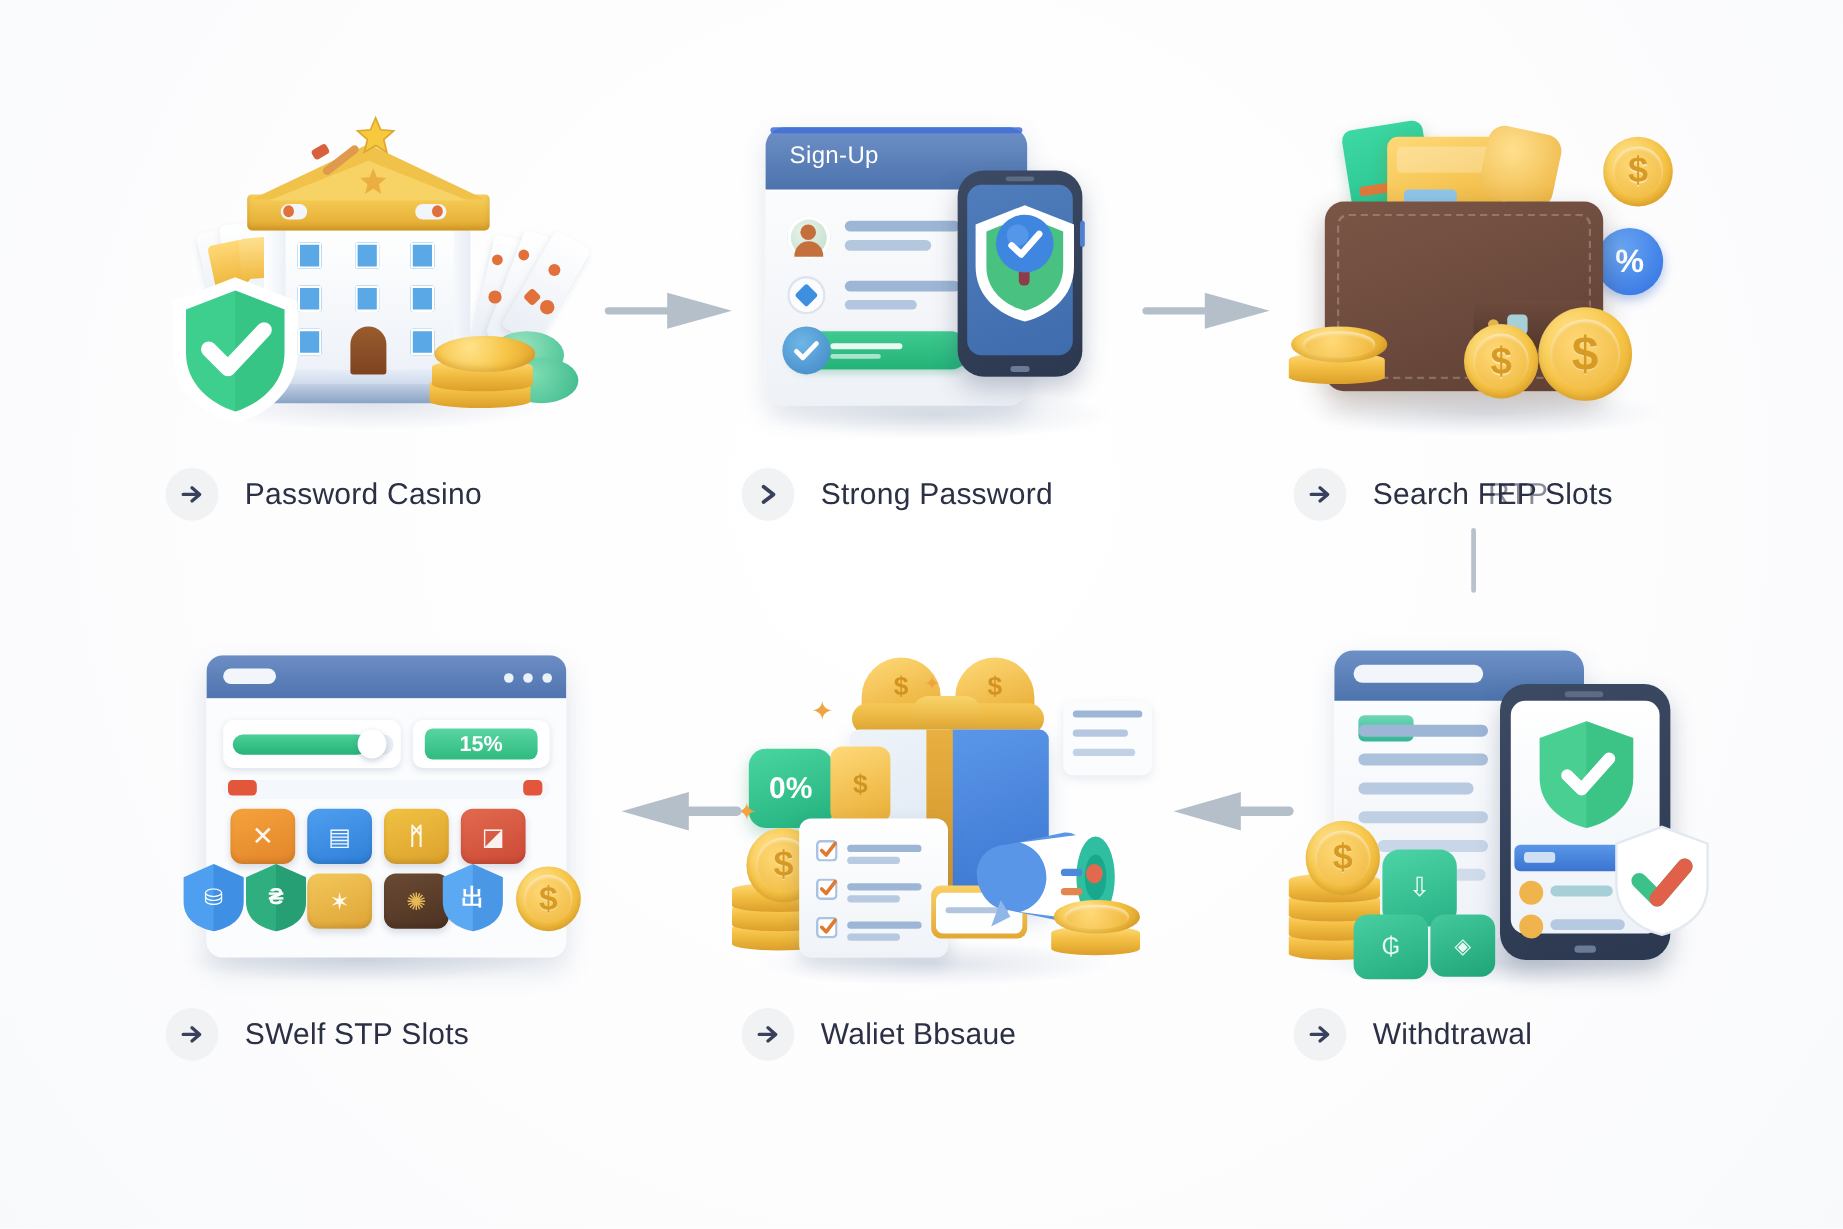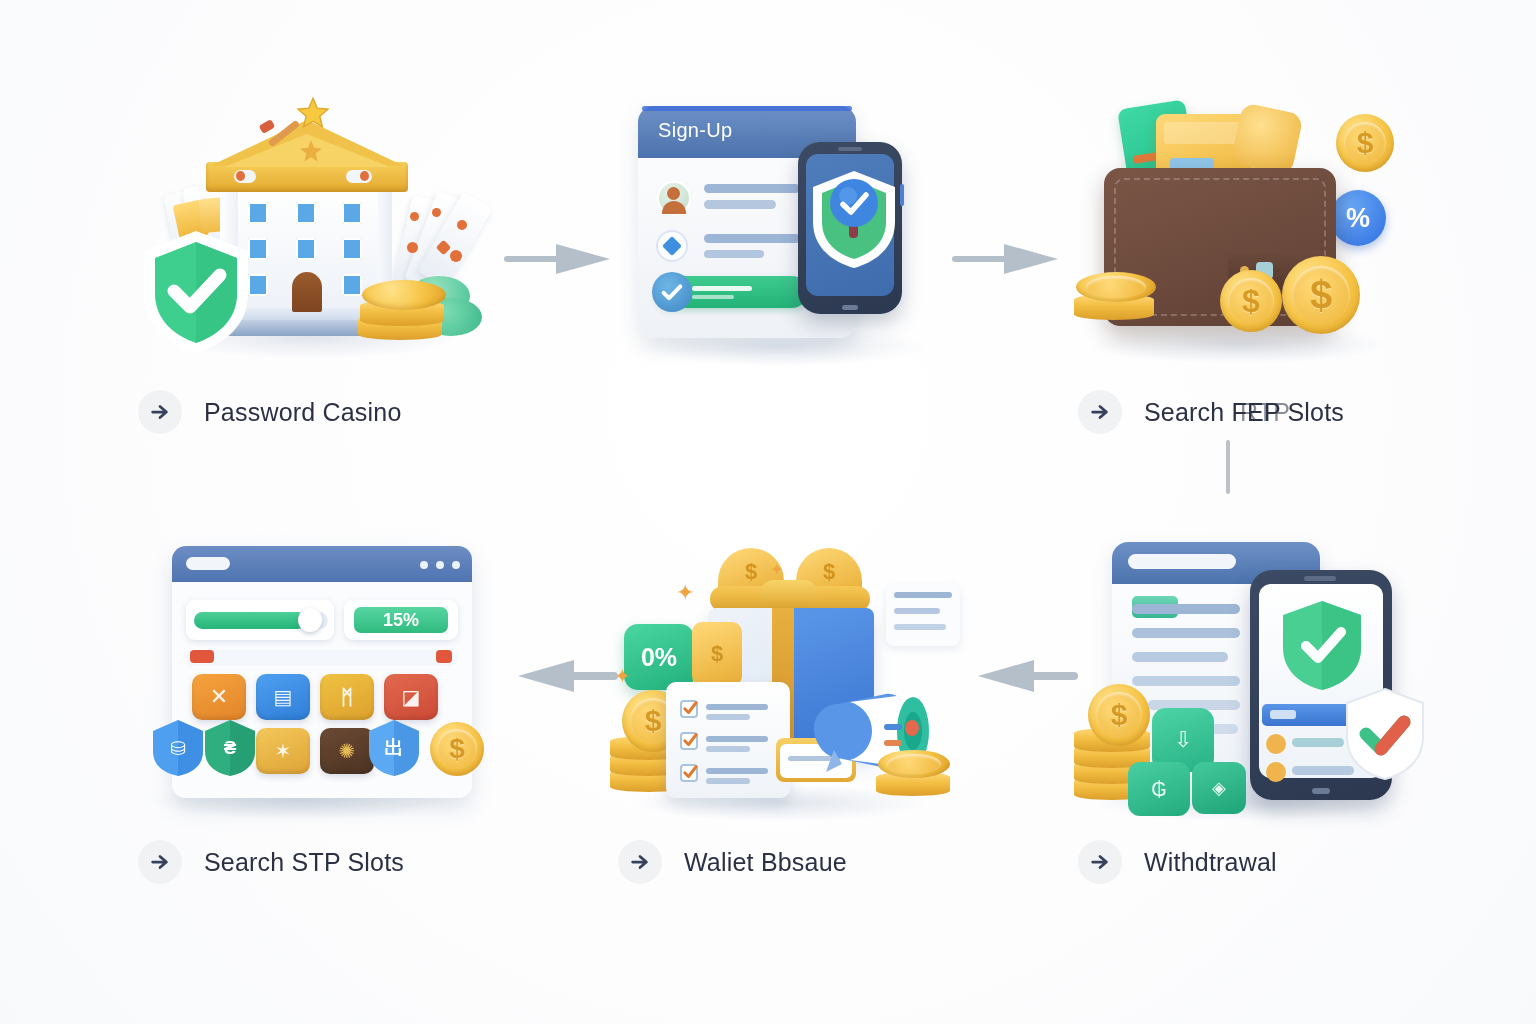--- a/index.html
+++ b/index.html
@@ -224,20 +224,28 @@
             <path d="M46 3 L87 19 V54 C87 79 68 94 46 100 C24 94 5 79 5 54 V19 Z" fill="#ffffff"></path>
             <path d="M46 12 L78 25 V54 C78 74 63 86 46 91 C29 86 14 74 14 54 V25 Z" fill="#49c281"></path>
             <rect x="41" y="44" width="9" height="26" rx="4" fill="#8e3b4a"></rect>
             <circle cx="46" cy="35" r="24" fill="#3f86e0"></circle>
             <circle cx="40" cy="28" r="9" fill="#63a2ef" opacity=".6"></circle>
             <path d="M35 36.5 L43 44 L58 27" stroke="#ffffff" stroke-width="5.5" fill="none" stroke-linecap="round" stroke-linejoin="round"></path>
           </svg>
         </div>
       </div>
 
+      <div class="label-row">
+        <div class="badge">
+          <svg width="22" height="22" viewBox="0 0 24 24">
+              <path d="M8 5l9 7-9 7" stroke="#39405c" stroke-width="3.4" fill="none" stroke-linecap="round" stroke-linejoin="round"></path>
+            </svg>
+        </div>
+        <div class="label-text">Strong Password</div>
+      </div>
     </div>
 
     <div class="cell" style="left:1060px;top:90px;">
       <div class="art">
         <div class="shadow-soft" style="left:30px;top:234px;width:300px;height:40px;"></div>
 
         <div class="abs" style="left:64px;top:14px;width:68px;height:94px;border-radius:9px;background:linear-gradient(160deg,#3ed9a4,#1fb987);transform:rotate(-9deg);box-shadow:0 5px 12px rgba(40,130,100,.25);">
           <div class="abs" style="left:8px;top:48px;width:26px;height:8px;border-radius:3px;background:#e07a3c;"></div>
         </div>
         <div class="abs" style="left:96px;top:24px;width:96px;height:70px;border-radius:9px;background:linear-gradient(160deg,#ffd978,#eeb63a);box-shadow:0 5px 12px rgba(170,120,30,.25);">
@@ -364,21 +372,21 @@
             <div class="sym" style="font-size:28px;">$</div>
         </div>
       </div>
 
       <div class="label-row">
         <div class="badge">
           <svg width="22" height="22" viewBox="0 0 24 24">
               <path d="M4 12h13M12 6l7 6-7 6" stroke="#39405c" stroke-width="3" fill="none" stroke-linecap="round" stroke-linejoin="round"></path>
             </svg>
         </div>
-        <div class="label-text">Search STP Slots</div>
+        <div class="label-text">SWelf STP Slots</div>
       </div>
     </div>
 
     <div class="cell" style="left:600px;top:540px;">
       <div class="art">
         <div class="shadow-soft" style="left:30px;top:244px;width:300px;height:38px;"></div>
 
         <div class="abs">
           <div class="abs" style="left:118px;top:8px;width:66px;height:48px;border-radius:40px 40px 10px 10px;background:linear-gradient(160deg,#ffd978,#e8ad35);"></div>
           <div class="abs" style="left:118px;top:8px;width:66px;height:48px;border-radius:40px 40px 10px 10px;display:flex;align-items:center;justify-content:center;color:#d3941f;font-size:22px;font-weight:bold;">$</div>

